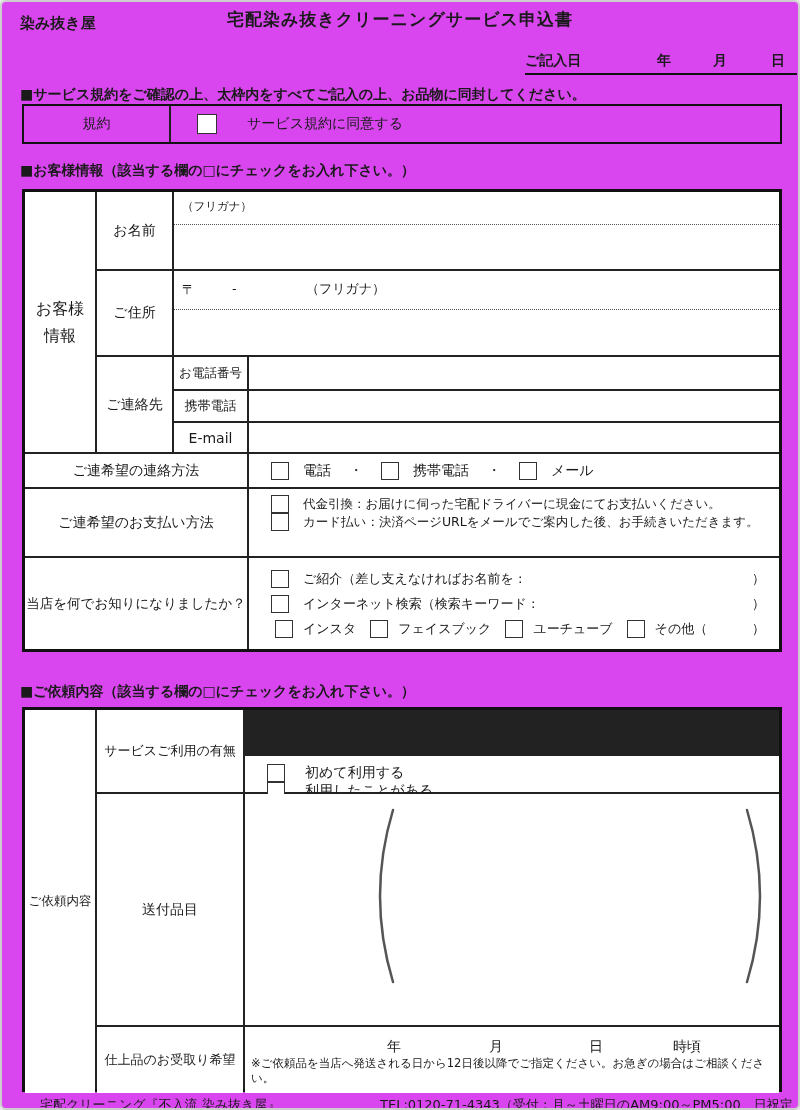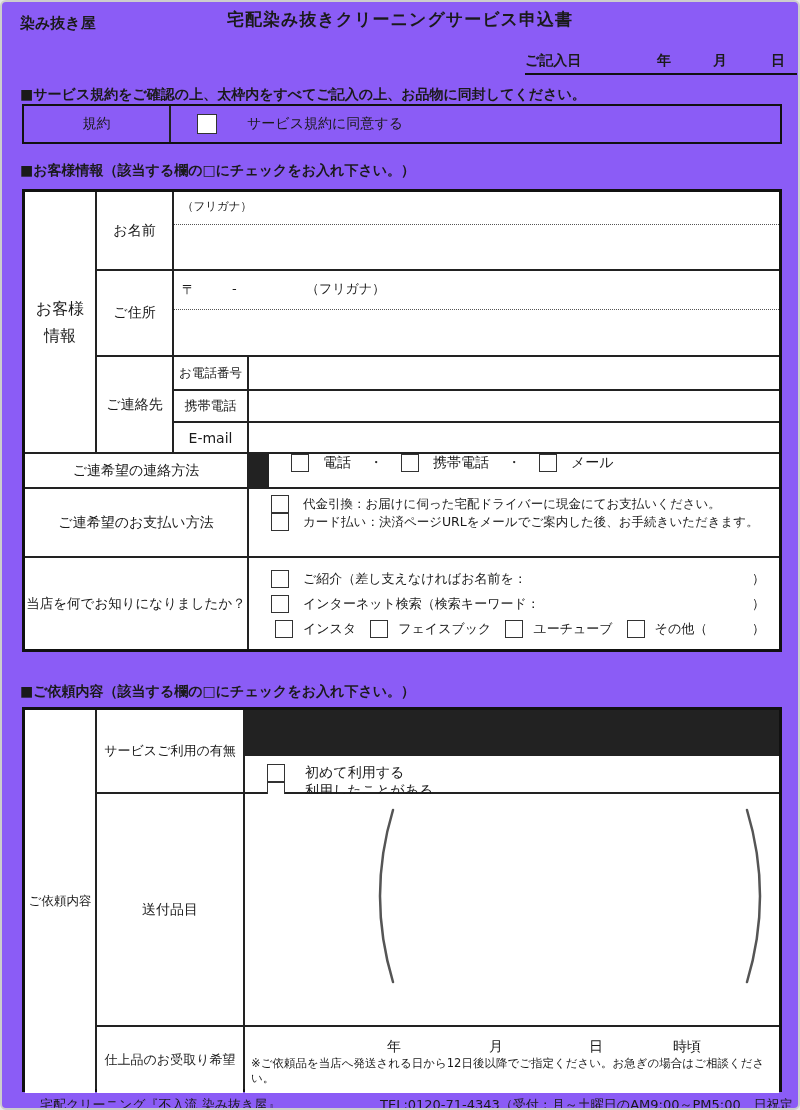--- a/index.html
+++ b/index.html
@@ -1,18 +1,18 @@
 <!DOCTYPE html>
 <html><head>
 <meta charset="utf-8">
 <style>
   html,body { margin:0; padding:0; background:#e8e8e8; }
   .page {
     position:relative; width:800px; height:1110px; margin:0 auto;
-    background:#8b5cf6; border:2px solid #cdcdcd; border-radius:6px;
+    background:#d946ef; border:2px solid #cdcdcd; border-radius:6px;
     box-sizing:border-box; overflow:hidden;
     font-family:"DejaVu Sans","Liberation Sans",sans-serif;
     color:#1a1a1a;
   }
   .abs { position:absolute; }
   .logo { left:18px; top:12px; font-size:15px; font-weight:bold; }
   .title { left:0; right:0; top:6px; text-align:center; font-size:17px; font-weight:bold; letter-spacing:1px; }
 
   .dateline { left:523px; top:48px; width:272px; height:23px; border-bottom:2px solid #111; }
   .dateline span { position:absolute; top:2px; font-size:14px; font-weight:bold; }
@@ -59,21 +59,21 @@
 
   .c-contact-label { grid-column:2; grid-row:3/6; }
   .c-tel-label { grid-column:3; grid-row:3; font-size:12.5px; }
   .c-tel-content { grid-column:4; grid-row:3; }
   .c-mob-label { grid-column:3; grid-row:4; font-size:13px; }
   .c-mob-content { grid-column:4; grid-row:4; }
   .c-mail-label { grid-column:3; grid-row:5; font-size:14px; }
   .c-mail-content { grid-column:4; grid-row:5; }
 
   .c-method-label { grid-column:1/4; grid-row:6; }
-  .c-method-content { grid-column:4; grid-row:6; display:flex; align-items:flex-start; padding-left:22px; gap:14px; font-size:14px;margin-left:20px; }
+  .c-method-content { grid-column:4; grid-row:6; display:flex; align-items:center; padding-left:22px; gap:14px; font-size:14px; }
   .c-method-content .sep { margin:0 4px; }
 
   .c-pay-label { grid-column:1/4; grid-row:7; }
   .c-pay-content { grid-column:4; grid-row:7; display:flex; flex-direction:column; justify-content:flex-start; padding:6px 8px 6px 22px; }
   .opt-line { display:flex; align-items:center; gap:14px; font-size:12.5px; }
 
   .c-how-label { grid-column:1/4; grid-row:8; font-size:13.5px; }
   .c-how-content { grid-column:4; grid-row:8; display:flex; flex-direction:column; justify-content:space-around; padding:8px 14px 8px 22px; }
   .opt-line .fill { flex:1; }
   .opt-line.social { gap:10px; font-size:13px; }

